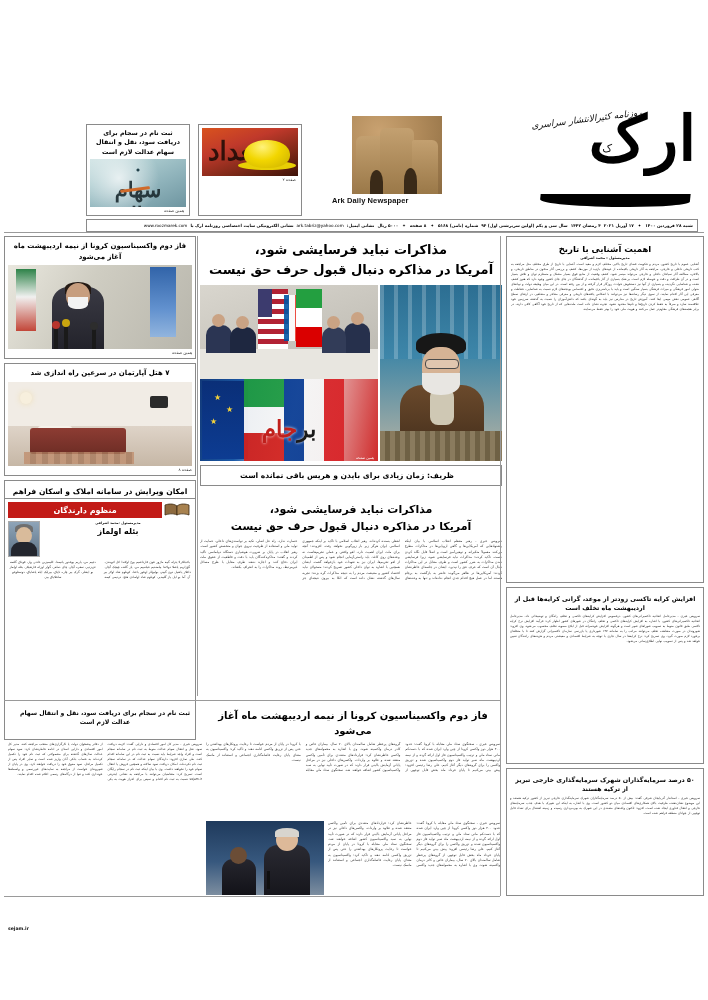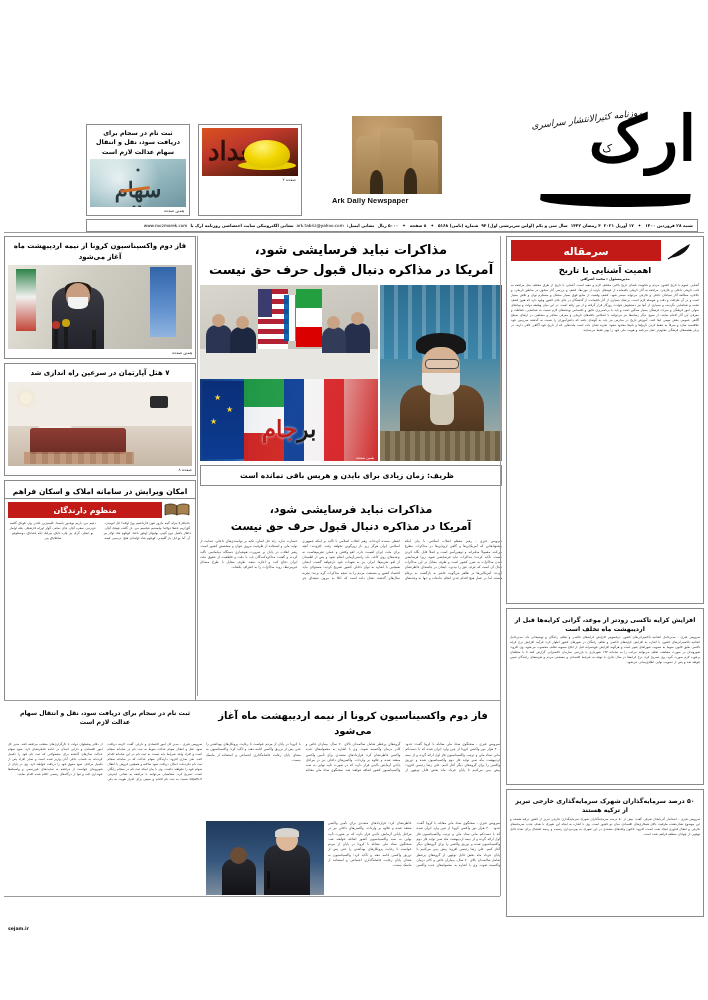--- a/index.html
+++ b/index.html
@@ -472,29 +472,20 @@
       <span>نشانی ایمیل:</span>
       <span class="url">ark.tabriz@yahoo.com</span>
       <span>نشانی الکترونیکی سایت اختصاصی روزنامه ارک با</span>
       <span class="url">www.roozmarek.com</span>
     </div>
   </div>
 
   <div class="col-right">
 
     <div class="boxed" style="padding:3px 4px 4px 4px;">
-      <div class="sec-banner">
-        <div class="icon">
-          <svg width="28" height="18" viewBox="0 0 28 18">
-            <path d="M3 16 C8 12 14 7 24 2 C22 8 17 13 9 15 Z" fill="#111"></path>
-            <path d="M2 17 L10 12" stroke="#111" stroke-width="1.3" fill="none"></path>
-          </svg>
-        </div>
-        <div class="label">سرمقاله</div>
-      </div>
       <div class="sec-head">اهمیت آشنایی با تاریخ</div>
       <div class="sec-byline">مدیرمسئول : محمد اشرافی</div>
       <div class="txtblock" style="height:316px;">آشنایی عموم با تاریخ کشور، مردم و حکومت فضای تاریخ بالایی مختلف لازم و مفید است. آشنایی با تاریخ از طرق مختلف مثل مراجعه به کتب تاریخی داخلی و خارجی، مراجعه به آثار تاریخی باقیمانده از عهدهای بازدید از موزه‌ها، کشف و بررسی آثار مدفون در مناطق تاریخی، و بالاخره مطالعه آثار سیاحان داخلی و خارجی می‌تواند میسر شود. کشف وقعیت از منابع فوق بسیار مشکل و مستلزم توان و تلاش بسیار است و در آن ظرافت و دقت و حوصله لازم است. بی‌شک بسیاری از آثار باقیمانده از گذشتگان در جای جای کشور وجود دارد که هنوز کشف نشده و شناسایی نگردیده و بسیاری از آنها نیز دستخوش حوادث روزگار قرار گرفته و از بین رفته است. در این میان وظیفه دولت و نهادهای متولی امور فرهنگی و میراث فرهنگی بسیار سنگین است و باید با برنامه‌ریزی دقیق و اختصاص بودجه‌های لازم نسبت به شناسایی، حفاظت و معرفی این آثار اقدام نمایند. از سوی دیگر رسانه‌ها نیز می‌توانند با انعکاس یافته‌های تاریخی و معرفی مفاخر و مشاهیر، در ارتقای سطح آگاهی عمومی نقش مهمی ایفا کنند. آموزش تاریخ در مدارس نیز باید به گونه‌ای باشد که دانش‌آموزان را نسبت به گذشته سرزمین خود علاقه‌مند سازد و صرفاً به حفظ کردن تاریخ‌ها و نام‌ها محدود نشود. تجربه نشان داده است ملت‌هایی که از تاریخ خود آگاهی کافی دارند، در برابر هجمه‌های فرهنگی مقاوم‌تر عمل می‌کنند و هویت ملی خود را بهتر حفظ می‌نمایند.</div>
     </div>
 
     <div class="boxed" style="margin-top:4px;">
       <div class="sub-head">افزایش کرایه تاکسی زودتر از موعد، گرانی کرایه‌ها قبل از اردیبهشت ماه تخلف است</div>
       <div class="txtblock" style="height:146px;">سرویس خبری - مدیرعامل اتحادیه تاکسیرانی‌های کشور، درخصوص افزایش کرایه‌های تاکسی و تخلف راننگان و توضیحاتی داد. مدیرعامل اتحادیه تاکسیرانی‌های کشور، با اشاره به افزایش کرایه‌های تاکسی و تخلف راننگان در شهرهای کشور اظهار کرد: فرآیند افزایش نرخ کرایه تاکسی طبق قانون منوط به تصویب شوراهای شهر است و هرگونه افزایش خودسرانه قبل از ابلاغ مصوبه تخلف محسوب می‌شود. وی افزود: شهروندان در صورت مشاهده تخلف می‌توانند مراتب را به سامانه ۱۳۷ شهرداری یا بازرسی سازمان تاکسیرانی گزارش کنند تا با متخلفان برخورد لازم صورت گیرد. وی تصریح کرد: نرخ کرایه‌ها در سال جاری با توجه به شرایط اقتصادی و معیشتی مردم و هزینه‌های رانندگان تعیین خواهد شد و پس از تصویب نهایی اطلاع‌رسانی می‌شود.</div>
     </div>
 
@@ -607,20 +598,31 @@
   <div style="position:absolute; left:4px; top:498px; width:192px;">
     <div class="boxed" style="padding:3px;">
       <div class="sec-banner" style="height:16px;">
         <div class="icon" style="width:30px;">
           <svg width="26" height="14" viewBox="0 0 26 14">
             <path d="M13 3 C9 0 4 1 1 2 L1 12 C4 11 9 10 13 12 Z" fill="#8d6a3f" stroke="#3c2a12" stroke-width=".8"></path>
             <path d="M13 3 C17 0 22 1 25 2 L25 12 C22 11 17 10 13 12 Z" fill="#a8824f" stroke="#3c2a12" stroke-width=".8"></path>
           </svg>
         </div>
         <div class="label" style="font-size:8px;">منظوم دارندگان</div>
+      </div>
+      <div style="display:flex; direction:rtl; align-items:flex-start; gap:4px; padding-top:3px;">
+        <div style="flex:1;">
+          <div class="sec-byline" style="font-size:3.4px; text-align:center;">مدیرمسئول -محمد اشرافی</div>
+          <div style="text-align:center; font-size:8px; font-weight:bold; direction:rtl;">بئله اولماز</div>
+        </div>
+        <div class="portrait">
+          <div class="ph2"></div>
+            <div class="pf"></div>
+            <div class="pb"></div>
+        </div>
       </div>
       <div class="txtblock cols2" style="height:176px; padding-top:3px; text-align:center;">باغبانلارلا یئرله گیبه ماژور تئون قارداشیم یوخ اولاندا ائل ائویندن. گؤزلریم یاشلا دولاندا بیلمه‌دیم نئیله‌ییم من. یاز گلنده چیچک آچار، داغلار یاشیل دون گیینر، بولبوللر اوخور باغدا، کونلوم شاد اولار بیر آز. آما بو ایل یاز گلیبدیر، کونلوم شاد اولمادی هئچ، دردیمی کیمه دئییم من، یاریم یوخدور یانیمدا. ائلیمیزین عادتی وار، قوناق گلسه عزیزدیر، سفره آچار، چای دمله‌ر، گولر اوزله قارشیلار. بئله اولماز بو ایشلر، گرک بیر چاره تاپاق، بیرلیک ایله یاشایاق، دوستلوغو ساخلایاق بیز.</div>
     </div>
   </div>
 
   <div class="bottom-wrap">
 
     <div style="display:flex; direction:rtl; gap:4px;">
       <div style="width:294px;">
         <div class="bh" style="font-size:10px; line-height:1.5; padding:2px 2px 4px 2px;">فاز دوم واکسیناسیون کرونا از نیمه اردیبهشت ماه آغاز می‌شود</div>

